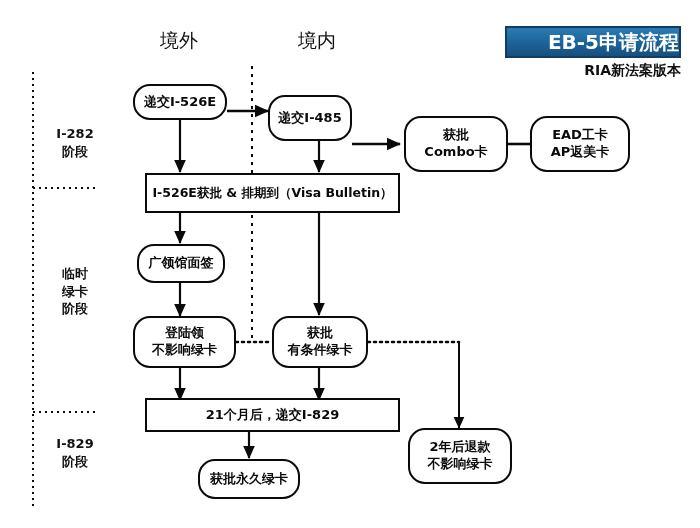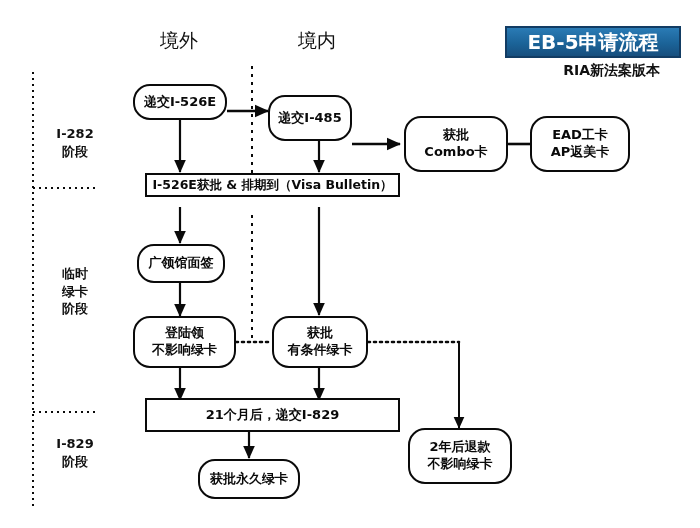--- a/index.html
+++ b/index.html
@@ -21,33 +21,33 @@
     position: absolute;
     left: 505px;
     top: 26px;
     width: 176px;
     height: 32px;
     background: linear-gradient(180deg, #2a7bb5 0%, #1b6398 55%, #174f7e 100%);
     border: 2px solid #123c63;
     box-sizing: border-box;
     display: flex;
     align-items: center;
-    justify-content: center;
+    justify-content: flex-end;
   }
   .banner-text {
     color: #ffffff;
     font-size: 20px;
     font-weight: bold;
     letter-spacing: 0px;
     white-space: nowrap;
     line-height: 1;
   }
   .subtitle {
     position: absolute;
-    left: 484px;
+    left: 505px;
     top: 62px;
     width: 176px;
     text-align: right;
     color: #111111;
     font-size: 14px;
     font-weight: bold;
     white-space: nowrap;
   }
 
   
@@ -164,21 +164,21 @@
   <div class="node pill" style="left:133px; top:84px; width:94px; height:36px;">递交I-526E</div>
 
   <div class="node pill" style="left:268px; top:95px; width:84px; height:46px;">递交I-485</div>
 
   <div class="node pill" style="left:404px; top:116px; width:104px; height:56px;">获批
 Combo卡</div>
 
   <div class="node pill" style="left:530px; top:116px; width:100px; height:56px;">EAD工卡
 AP返美卡</div>
 
-  <div class="node rect" style="left:145px; top:173px; width:255px; height:24px; font-size:12.5px;">I-526E获批 &amp; 排期到（Visa Bulletin）</div>
+  <div class="node rect" style="left:145px; top:173px; width:255px; height:40px; font-size:12.5px;">I-526E获批 &amp; 排期到（Visa Bulletin）</div>
 
   <div class="node pill" style="left:137px; top:244px; width:88px; height:39px;">广领馆面签</div>
 
   <div class="node pill" style="left:133px; top:316px; width:103px; height:52px;">登陆领
 不影响绿卡</div>
 
   <div class="node pill" style="left:272px; top:316px; width:96px; height:52px;">获批
 有条件绿卡</div>
 
   <div class="node rect" style="left:145px; top:398px; width:255px; height:34px;">21个月后，递交I-829</div>

